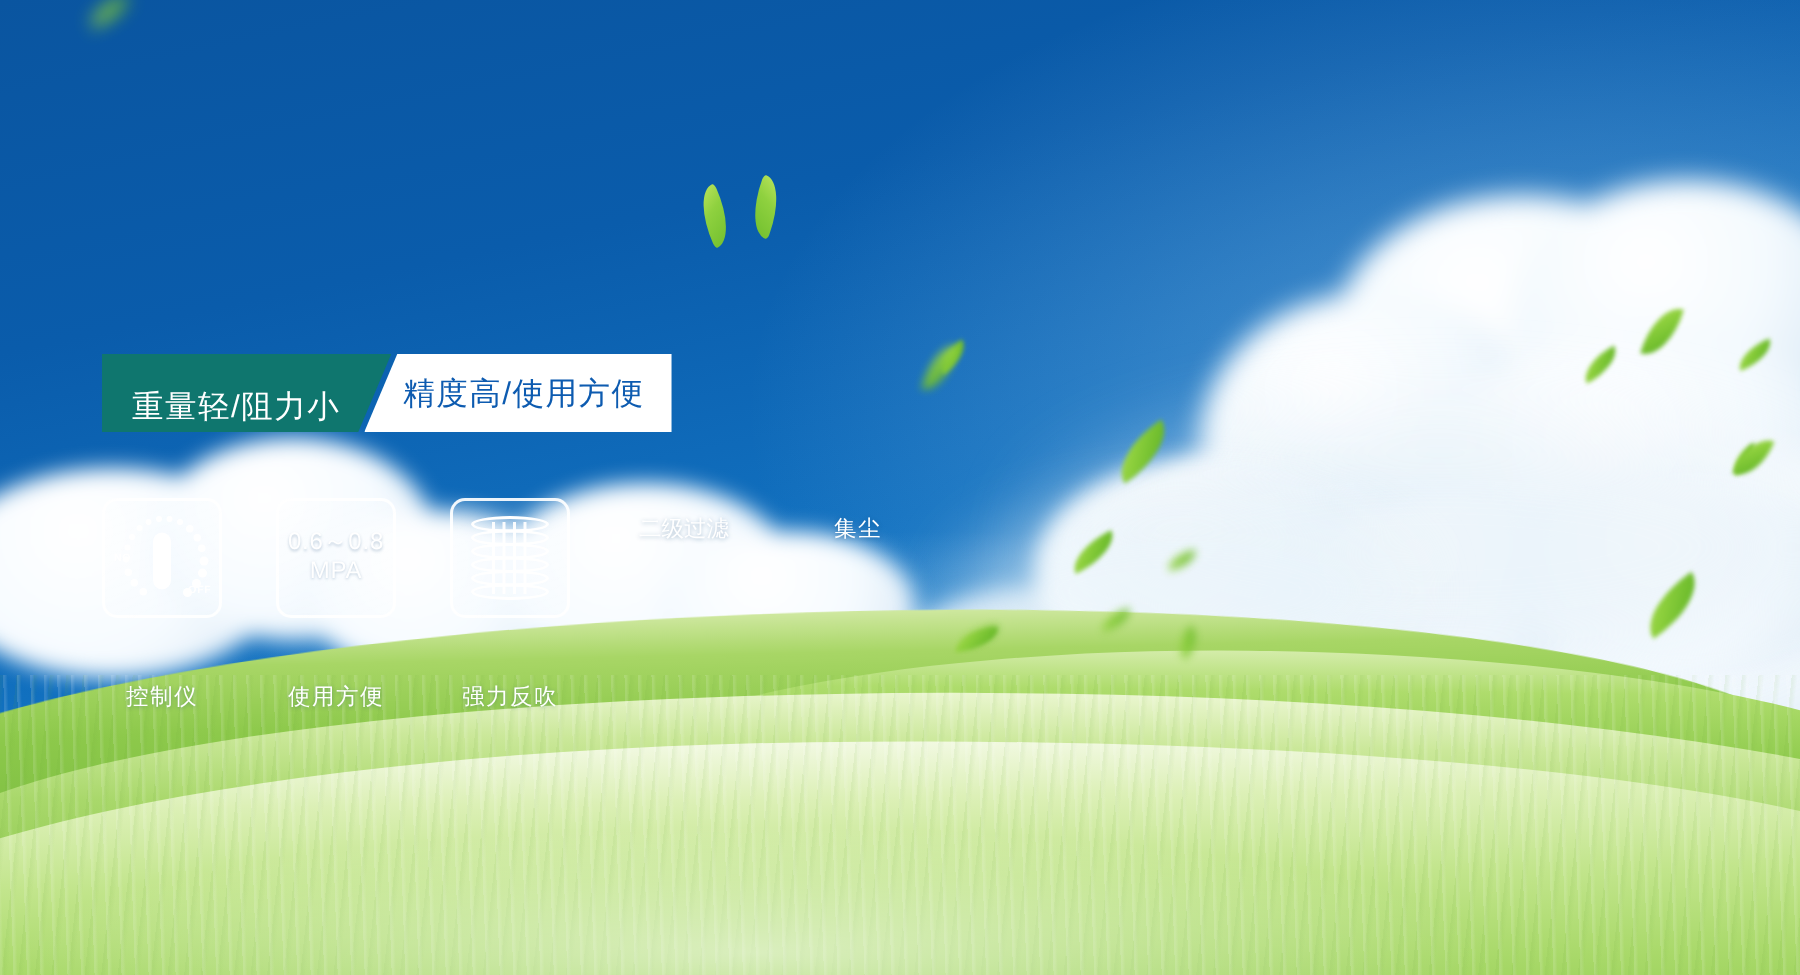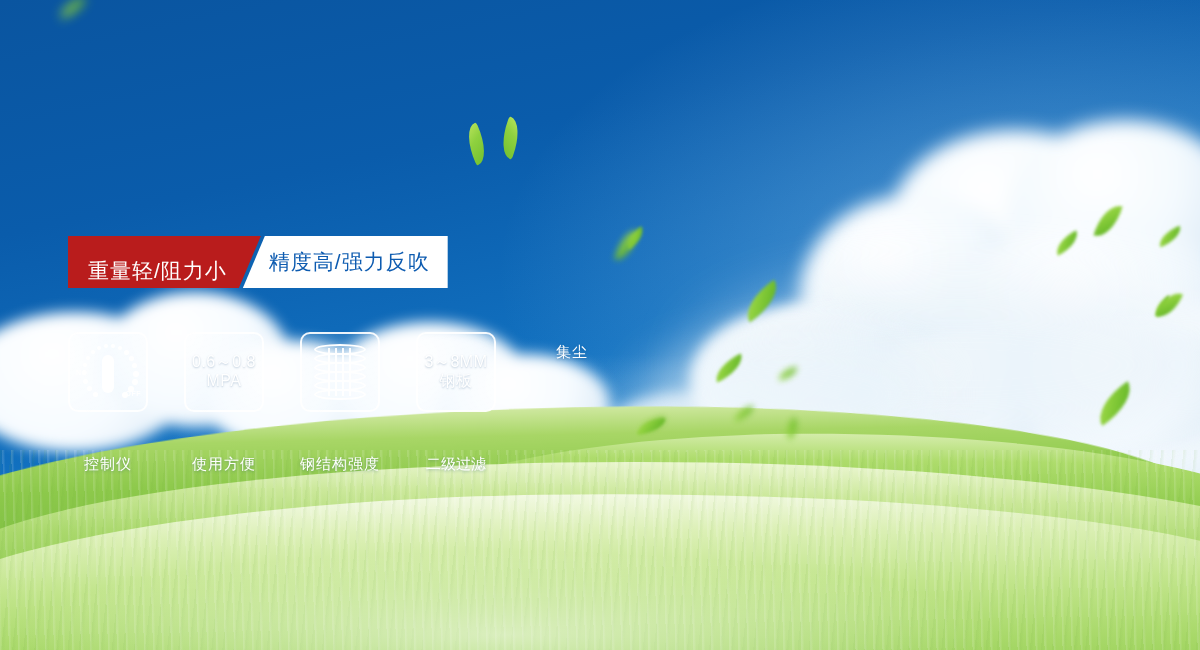--- a/index.html
+++ b/index.html
@@ -122,21 +122,21 @@
   .sprout i.r{ left:40px; top:8px;  transform:rotate(20deg) scaleX(-1); }
 
   
   .subbar{
     position:absolute; left:68px; top:236px;
     width:394px; height:52px;
     display:flex;
   }
   .sub-left{
     position:relative;
-    background:#b91c1c;
+    background:#0f766e;
     padding:18px 26px 0 20px;
     display:flex; align-items:center;
     color:#ffffff; font-size:21px; letter-spacing:1px;
     clip-path:polygon(0 0, 100% 0, calc(100% - 22px) 100%, 0 100%);
     padding-right:34px;
   }
   .sub-right{
     position:relative;
     background:#ffffff;
     margin-left:-18px;
@@ -298,21 +298,21 @@
   <div class="leaf soft" style="left:1092px;top:392px; width:46px; height:23px; transform:rotate(-34deg);"></div>
   <div class="leaf soft" style="left:1098px;top:203px; width:20px; height:36px; transform:rotate(16deg);"></div>
 
   <div class="sprout">
     <i class="l"></i>
       <i class="r"></i>
   </div>
 
   <div class="subbar">
     <div class="sub-left">重量轻/阻力小</div>
-    <div class="sub-right">精度高/强力反吹</div>
+    <div class="sub-right">精度高/使用方便</div>
   </div>
 
   <div class="features">
 
     <div class="feat">
       <div class="feat-tile">
         <div class="ico-gauge">
           <span class="bar"></span>
           <span class="dot" style="left:27px; top:1px;  width:4px; height:4px;"></span>
           <span class="dot" style="left:34px; top:1px;  width:4px; height:4px;"></span>
@@ -357,30 +357,24 @@
           <span class="rod" style="left:28px;"></span>
           <span class="rod" style="left:35px;"></span>
           <span class="disc" style="top:0px;"></span>
           <span class="disc" style="top:9px;"></span>
           <span class="disc" style="top:18px;"></span>
           <span class="disc" style="top:27px;"></span>
           <span class="disc" style="top:36px;"></span>
           <span class="disc" style="top:45px;"></span>
         </div>
       </div>
-      <div class="feat-label">钢结构强度</div>
-    </div>
-
-    <div class="feat">
-      <div class="feat-tile">
-        <div class="feat-text">
-          <div>3～8MM</div>
-          <div>钢板</div>
-        </div>
-      </div>
+      <div class="feat-label">强力反吹</div>
+    </div>
+
+    <div class="feat">
       <div class="feat-label">二级过滤</div>
     </div>
 
     <div class="feat">
       <div class="feat-label">集尘</div>
     </div>
 
   </div>
 
   <div class="leaf soft" style="left:636px; top:420px; width:30px; height:13px; transform:rotate(-8deg);"></div>

